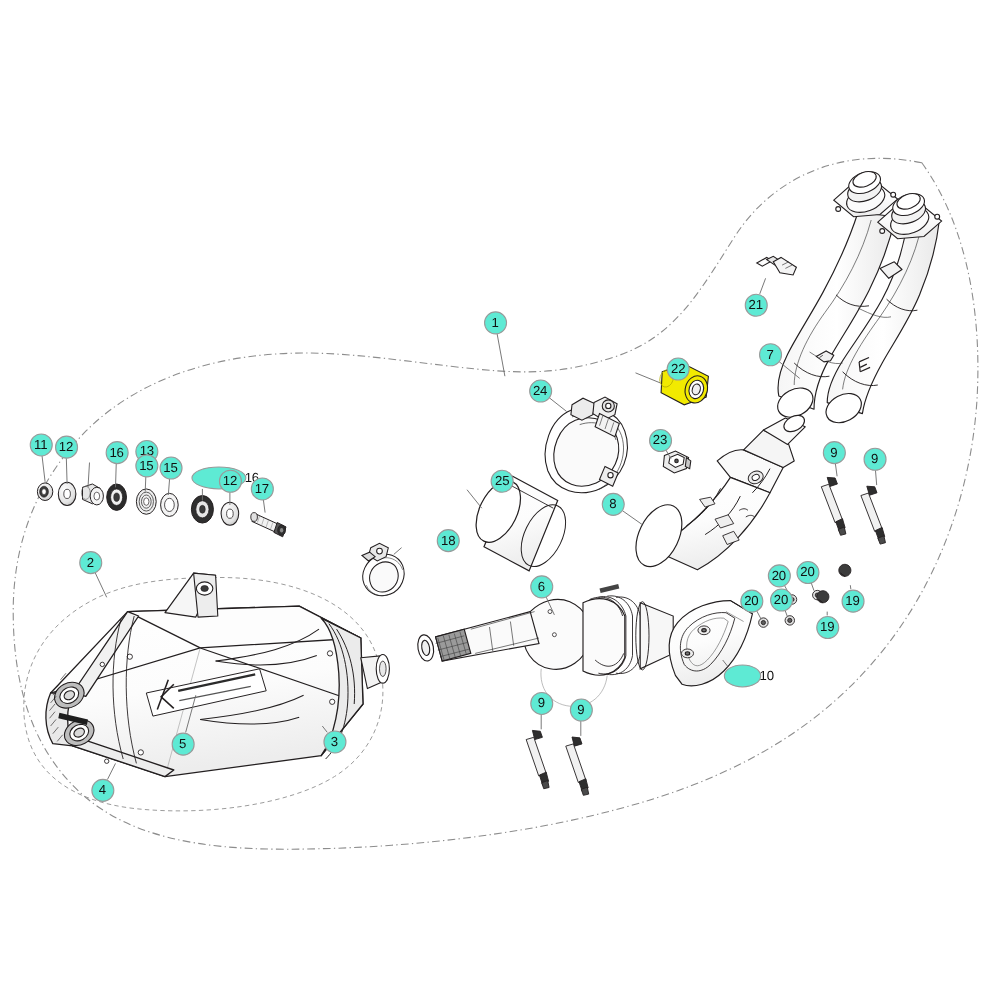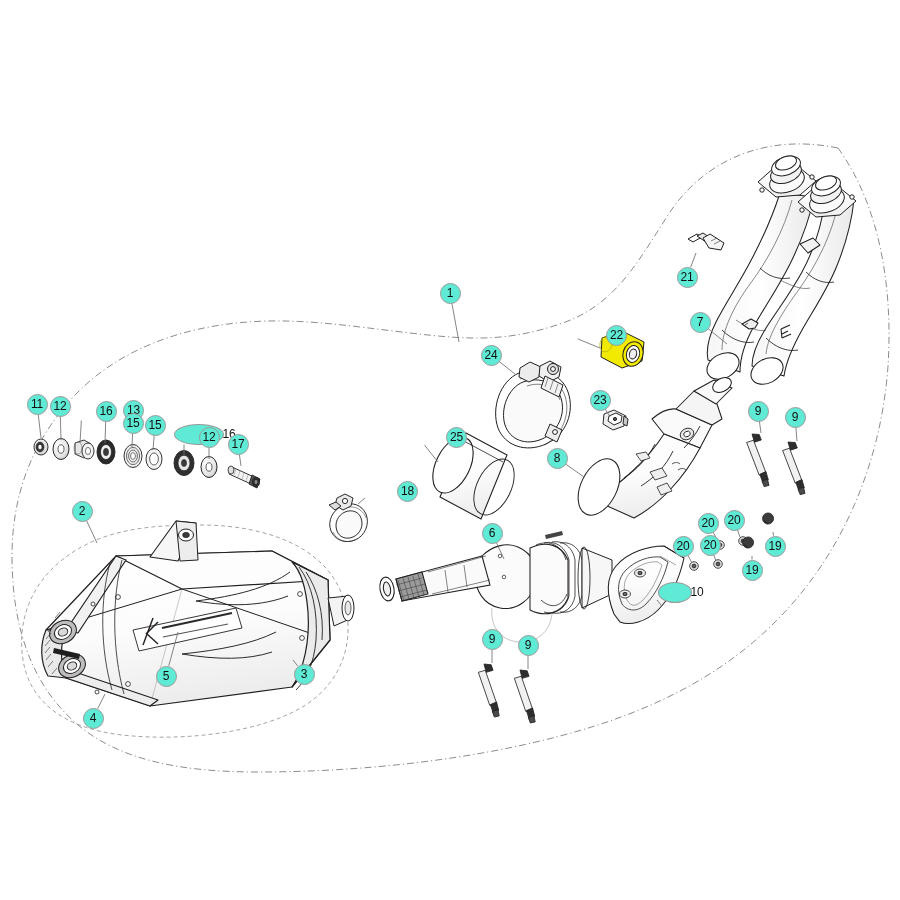--- a/index.html
+++ b/index.html
@@ -642,21 +642,21 @@
       <div class="bub" style="left: 304px; top: 674px;">3</div>
       <div class="bub" style="left: 93px; top: 718px;">4</div>
       <div class="bub" style="left: 166px; top: 676px;">5</div>
       <div class="bub" style="left: 492px; top: 533px;">6</div>
       <div class="bub" style="left: 700px; top: 322px;">7</div>
       <div class="bub" style="left: 557px; top: 458px;">8</div>
       <div class="bub" style="left: 758px; top: 411px;">9</div>
       <div class="bub" style="left: 795px; top: 417px;">9</div>
       <div class="bub" style="left: 492px; top: 639px;">9</div>
       <div class="bub" style="left: 528px; top: 645px;">9</div>
-      <div class="bub" style="left: 668px; top: 592px; padding-left: 32px;">10</div>
+      <div class="bub" style="left: 668px; top: 614px; padding-left: 32px;">10</div>
       <div class="bub" style="left: 37px; top: 404px;">11</div>
       <div class="bub" style="left: 60px; top: 406px;">12</div>
       <div class="bub" style="left: 82px; top: 410px; margin-left: 41px;">13</div>
       <div class="bub" style="left: 106px; top: 411px;">16</div>
       <div class="bub" style="left: 133px; top: 423px;">15</div>
       <div class="bub" style="left: 155px; top: 425px;">15</div>
       <div class="bub" style="left: 184px; top: 434px; padding-left: 48px;">16</div>
       <div class="bub" style="left: 238px; top: 444px;">17</div>
       <div class="bub" style="left: 209px; top: 437px;">12</div>
       <div class="bub" style="left: 373px; top: 491px; margin-left: 24px;">18</div>

